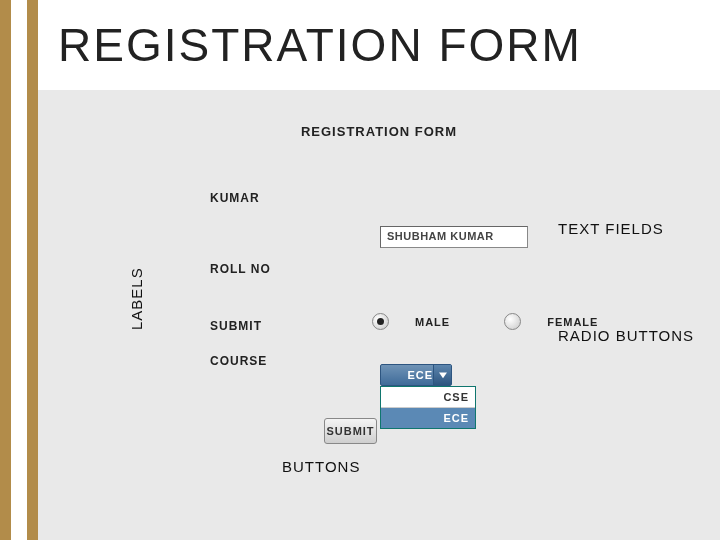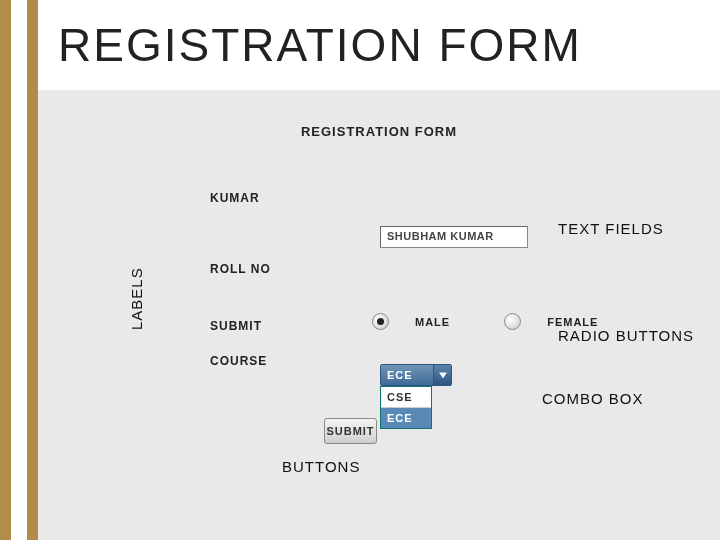--- a/index.html
+++ b/index.html
@@ -20,21 +20,21 @@
 
   .tf { position: absolute; width: 148px; height: 22px; background: #fff; border: 1px solid #888; border-top-color:#666; border-left-color:#666; font-size: 11px; font-weight: bold; color: #444; padding: 3px 6px; letter-spacing: 0.5px; margin-top: 42px; }
   .tf-name { left: 342px; top: 94px; }
   .tf-roll { left: 342px; top: 161px; }
 
   .radio-row { position: absolute; left: 334px; top: 223px; display: flex; align-items: center; gap: 26px; }
   .radio { width: 17px; height: 17px; border-radius: 50%; background: radial-gradient(circle at 35% 35%, #fff, #c8c8c8); border: 1px solid #888; display: inline-flex; align-items: center; justify-content: center; }
   .radio.sel::after { content: ""; width: 7px; height: 7px; border-radius: 50%; background: #222; }
   .radio-lbl { font-size: 11px; font-weight: bold; letter-spacing: 1px; color: #222; margin-right: 28px; }
 
-  .combo { position: absolute; left: 342px; top: 274px; width: 52px; }
+  .combo { position: absolute; left: 342px; top: 274px; width: 96px; text-align: right; }
   .combo-head { width: 72px; height: 22px; background: linear-gradient(#6f93b6,#3f6b99); border: 1px solid #2d5580; border-radius: 2px; display: flex; align-items: center; }
   .combo-head-text { color: #fff; font-size: 11px; font-weight: bold; padding-left: 6px; flex: 1; letter-spacing: 1px; }
   .combo-arrow { width: 18px; height: 100%; background: linear-gradient(#5c85ad,#2d5580); border-left: 1px solid #2d5580; display: flex; align-items: center; justify-content: center; }
   .combo-arrow svg { width: 8px; height: 8px; fill: #fff; }
   .combo-list { border: 1px solid #0f766e; background: #fff; }
   .combo-opt { font-size: 11px; font-weight: bold; padding: 4px 6px; letter-spacing: 1px; color: #333; border-top: 1px solid #ccc; }
   .combo-opt:first-child { border-top: none; }
   .combo-opt.hl { background: #5b89b5; color: #fff; }
 
   .submit-btn { position: absolute; left: 286px; top: 328px; width: 53px; height: 26px; background: linear-gradient(#f4f4f4,#cfcfcf); border: 1px solid #888; border-radius: 3px; font-size: 11px; font-weight: bold; letter-spacing: 1px; color: #333; text-align: center; line-height: 24px; }
@@ -85,17 +85,16 @@
         <div class="combo-opt">CSE</div>
         <div class="combo-opt hl">ECE</div>
       </div>
     </div>
 
     <div class="submit-btn">SUBMIT</div>
 
     <div class="labels-rot">LABELS</div>
     <div class="ann ann-textfields">TEXT FIELDS</div>
     <div class="ann ann-radio">RADIO BUTTONS</div>
-    <div class="ann ann-combo">COMBO BOX</div>
     <div class="ann ann-button">BUTTONS</div>
 
   </div>
 </div>
 
 </body></html>

